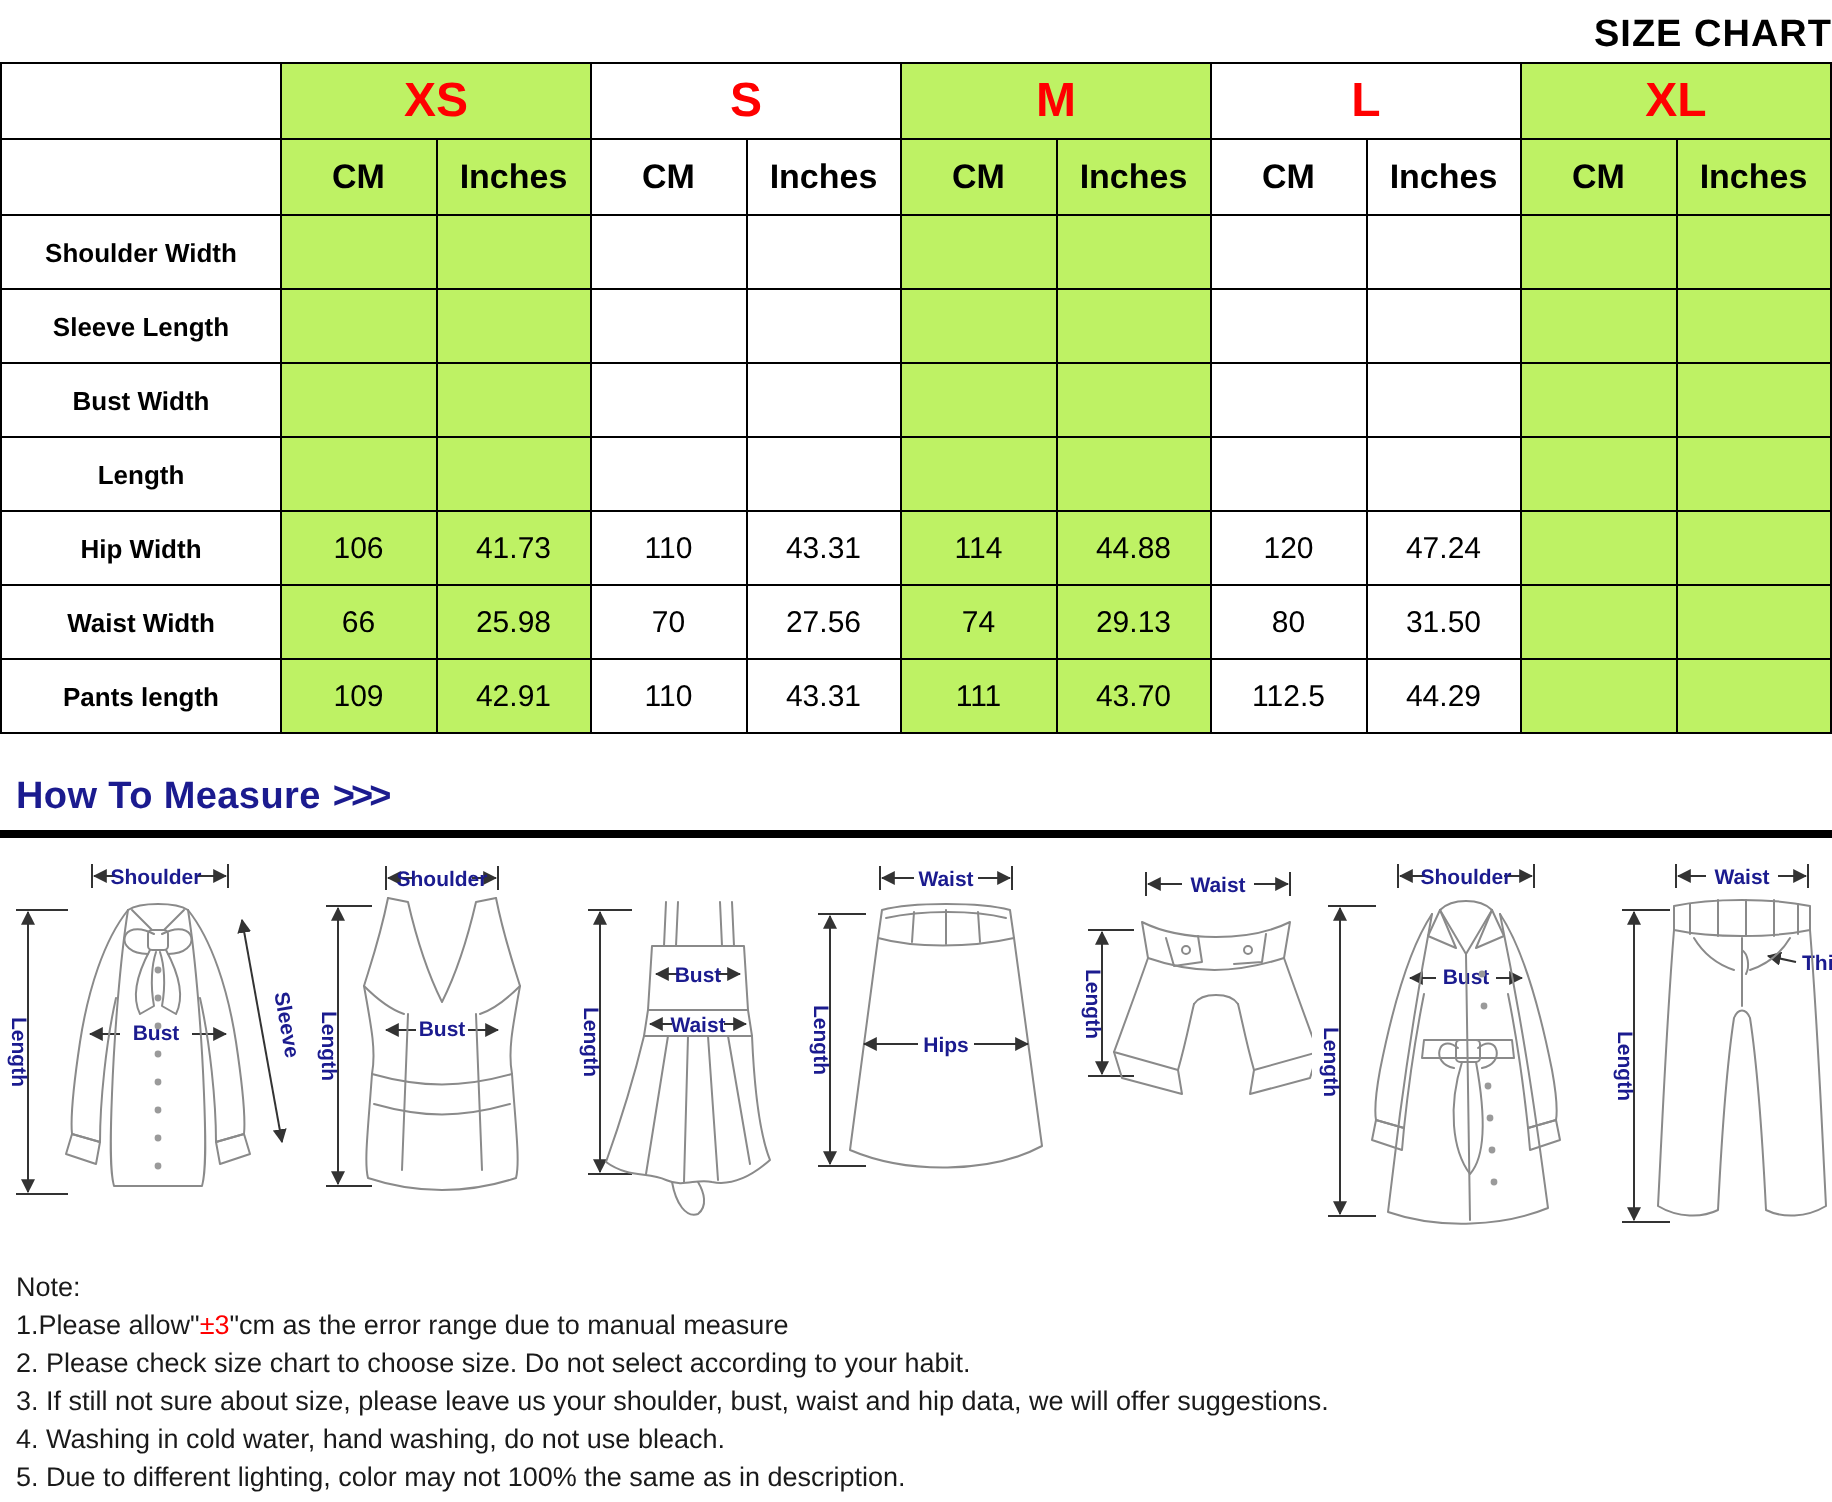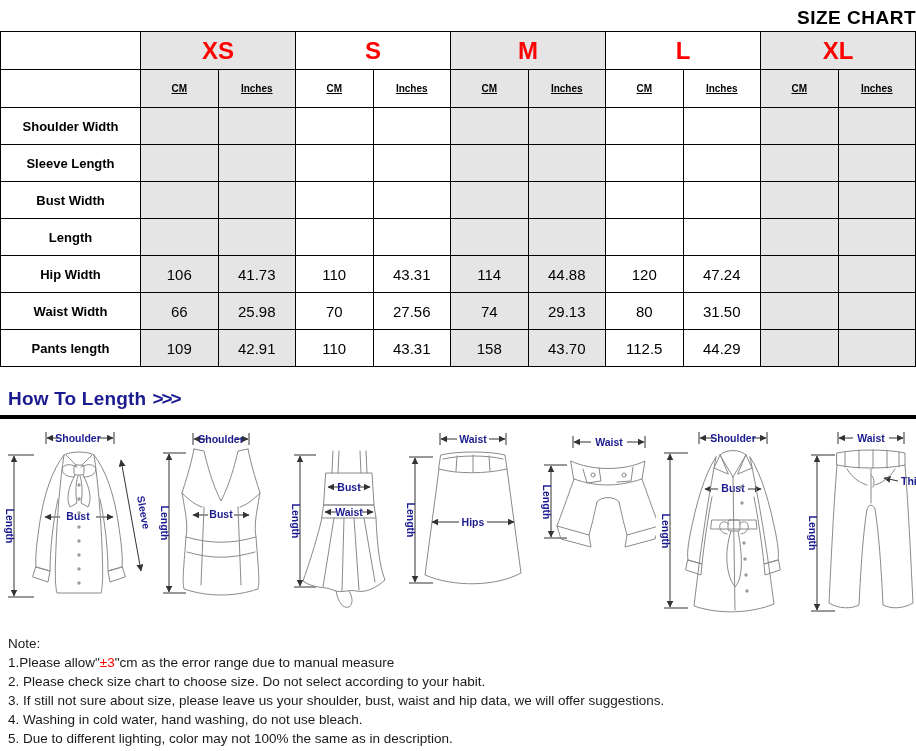--- a/index.html
+++ b/index.html
@@ -15,25 +15,25 @@
   
   table.size-chart{
     border-collapse:collapse;table-layout:fixed;width:916px;
   }
   table.size-chart th,table.size-chart td{
     border:1px solid #000;text-align:center;vertical-align:middle;padding:0;
     overflow:hidden;white-space:nowrap;
   }
   col.lbl-col{width:140px;}
   .size-th{height:37px;font-size:24px;font-weight:bold;color:#ff0000;}
-  .unit-th{height:37px;font-size:10px;font-weight:bold;color:#000;text-decoration:underline;}
+  .unit-th{height:37px;font-size:17px;font-weight:bold;color:#000;}
   .corner-th{background:#fff;}
   .row-th{height:36px;font-size:13px;font-weight:bold;}
   td.val{height:36px;font-size:15px;}
-  .shade{background:#e5e5e5;}
+  .shade{background:#bef264;}
   
   .measure-heading{
     margin:21px 0 0 8px;font-size:19px;font-weight:bold;color:#1b1b8f;
     letter-spacing:.2px;
   }
   .measure-heading .chev{letter-spacing:-2px;margin-left:6px;}
   .rule{height:4px;background:#000;margin-top:5px;width:916px;}
   
   .strip{
     display:flex;align-items:flex-start;width:786px;height:202px;margin-top:6px;
@@ -165,32 +165,32 @@
         <td class="val">31.50</td>
         <td class="val shade"></td>
         <td class="val shade"></td>
       </tr>
       <tr>
         <th class="row-th">Pants length</th>
         <td class="val shade">109</td>
         <td class="val shade">42.91</td>
         <td class="val">110</td>
         <td class="val">43.31</td>
-        <td class="val shade">158</td>
+        <td class="val shade">111</td>
         <td class="val shade">43.70</td>
         <td class="val">112.5</td>
         <td class="val">44.29</td>
         <td class="val shade"></td>
         <td class="val shade"></td>
       </tr>
     </tbody>
 </table>
 
 <div class="measure-heading">
-  <span>How To Length</span><span class="chev">&gt;&gt;&gt;</span>
+  <span>How To Measure</span><span class="chev">&gt;&gt;&gt;</span>
 </div>
 <div class="rule"></div>
 
 <div class="strip">
 
   <svg width="156" height="202" viewBox="0 0 156 202">
     <line class="dim" x1="46" y1="7" x2="46" y2="19"></line>
     <line class="dim" x1="114" y1="7" x2="114" y2="19"></line>
     <line class="dim" x1="58" y1="13" x2="47" y2="13" marker-end="url(#ah)"></line>
     <line class="dim" x1="98" y1="13" x2="113" y2="13" marker-end="url(#ah)"></line>

